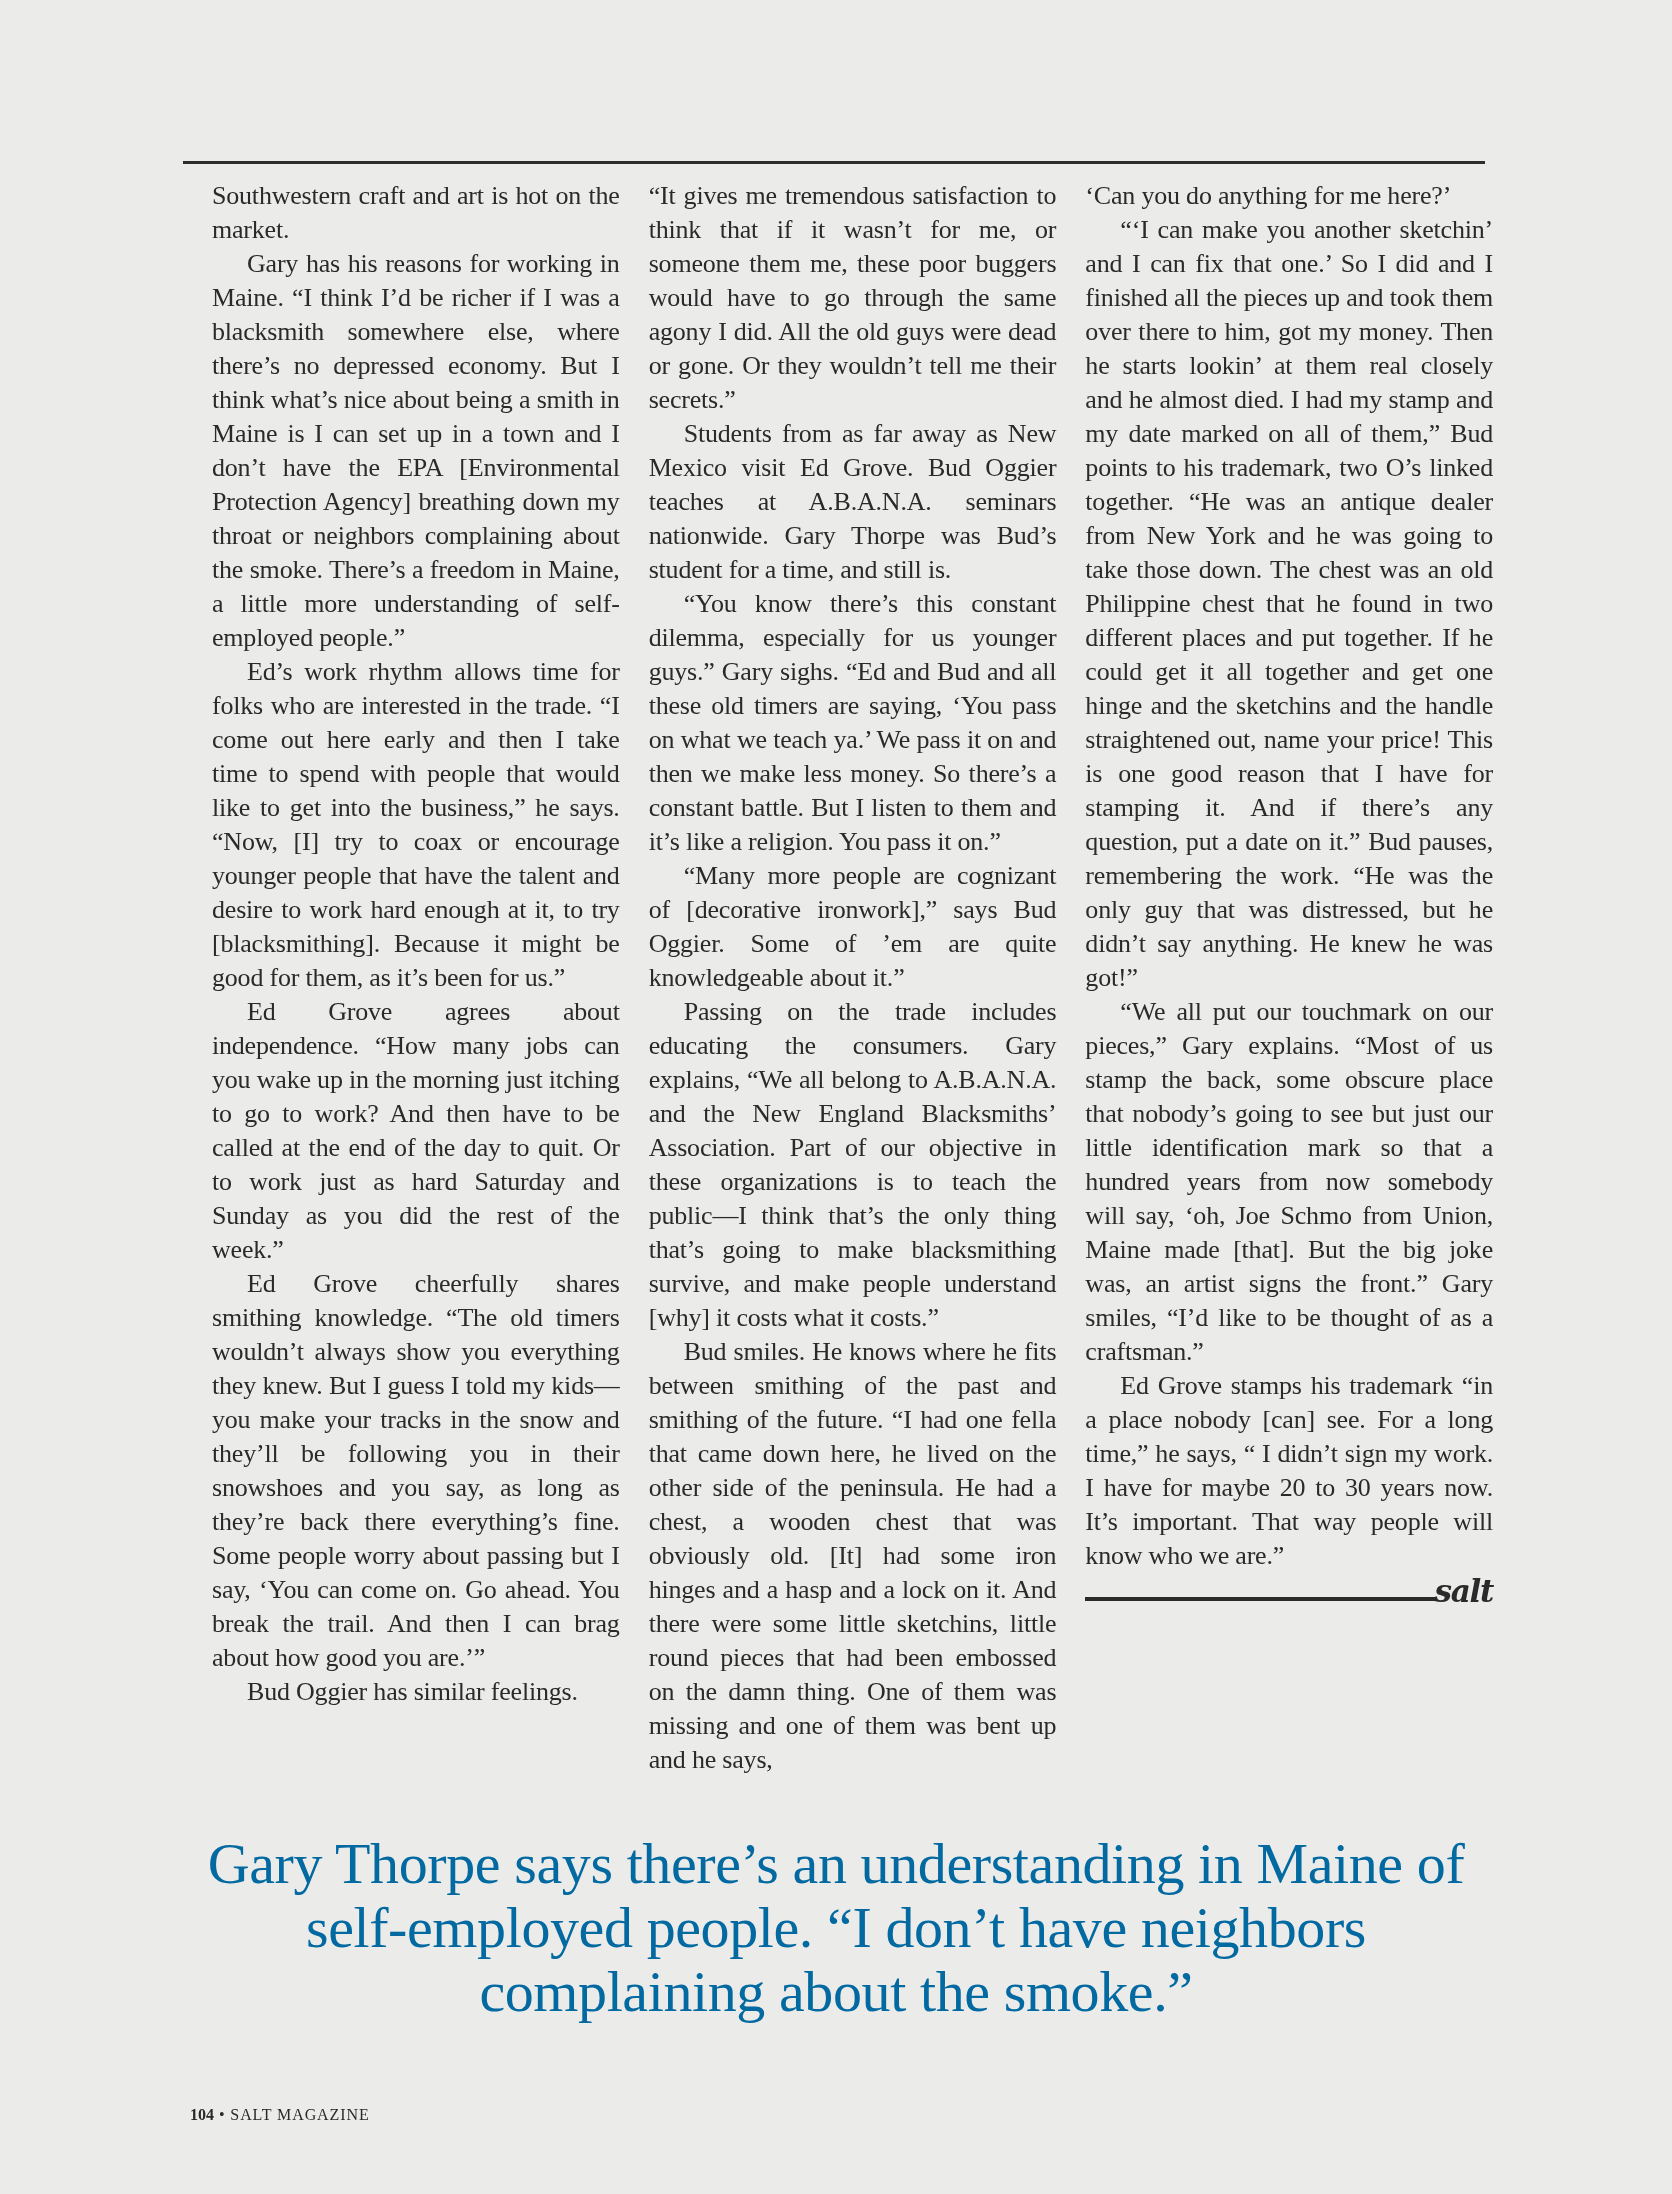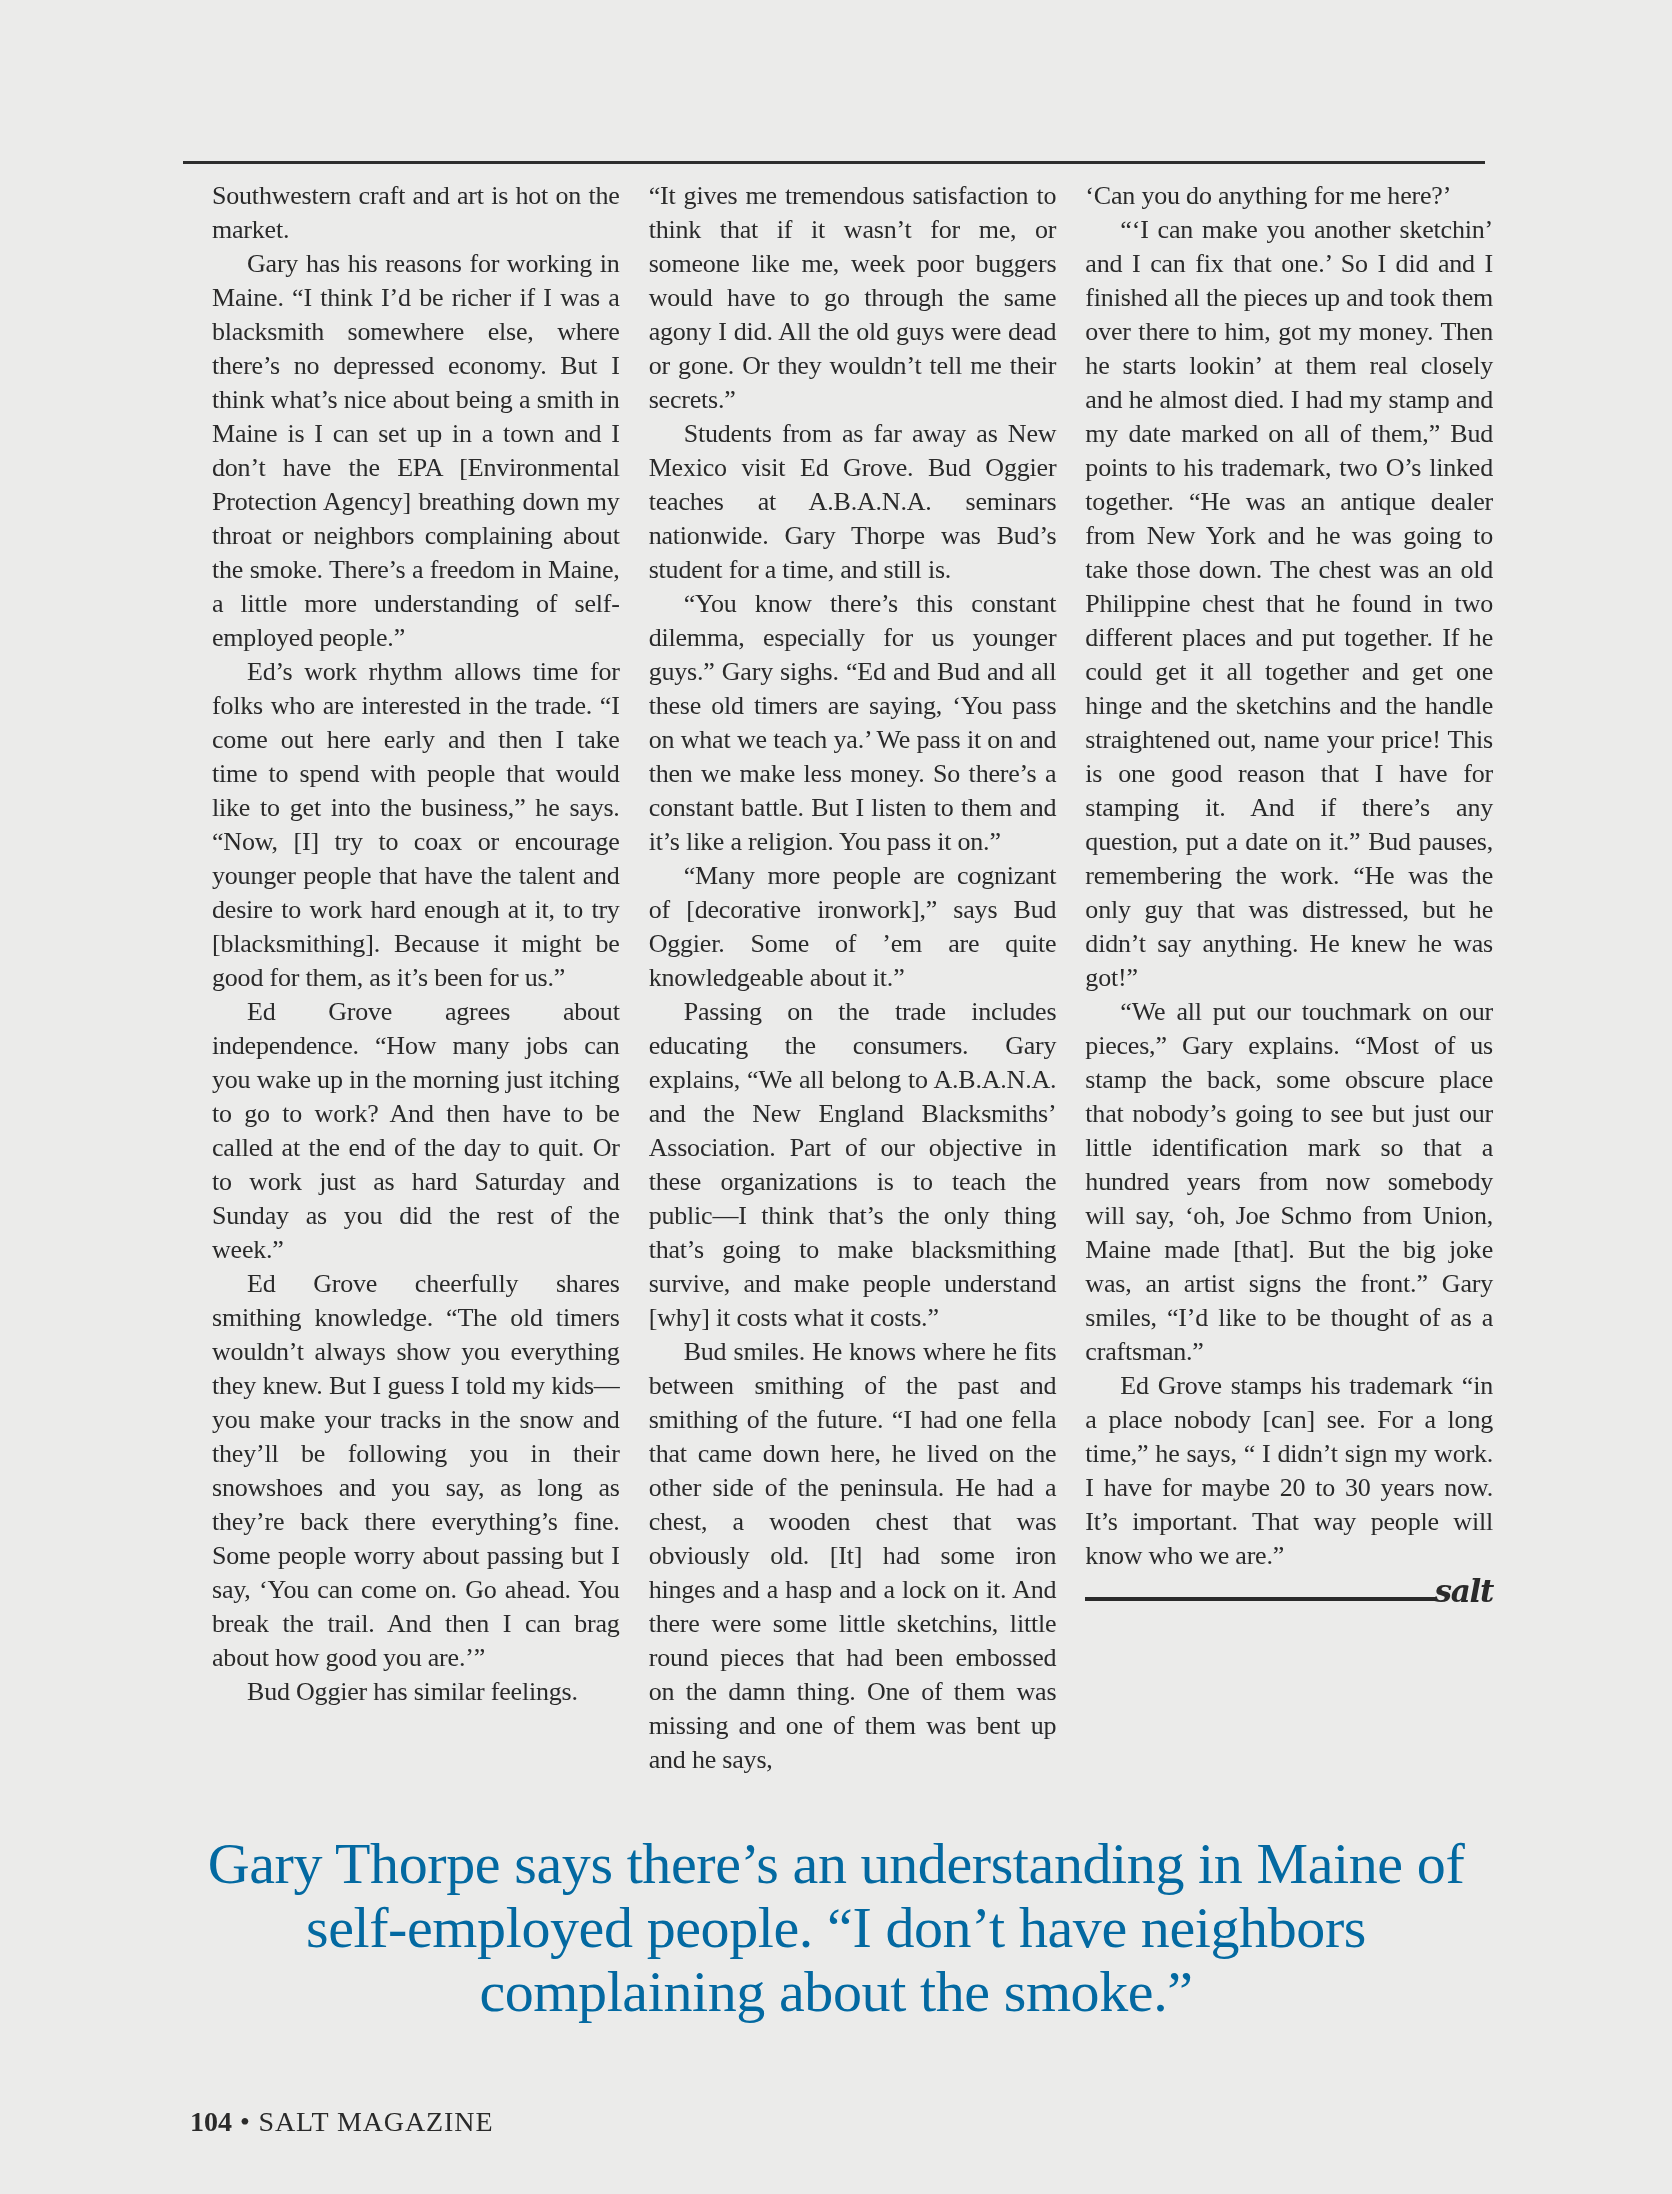--- a/index.html
+++ b/index.html
@@ -45,40 +45,40 @@
   }
   .pull-quote {
     position: absolute; left: 181px; top: 1832px; width: 1310px;
     text-align: center;
     font-size: 58px; line-height: 64px;
     color: #0369a1;
     letter-spacing: -0.4px;
   }
   .footer {
     position: absolute; left: 190px; top: 2106px;
-    font-size: 28px; letter-spacing: 0.9px; color: #2a2a2a;
+    font-size: 16px; letter-spacing: 0.9px; color: #2a2a2a;
   }
   .footer .folio { font-weight: bold; letter-spacing: 0; }
 </style>
 </head>
 <body>
 
 <div class="top-rule"></div>
 
 <div class="columns">
   <div class="col">
     <p class="noindent">Southwestern craft and art is hot on the market.</p>
     <p>Gary has his reasons for working in Maine. “I think I’d be richer if I was a blacksmith somewhere else, where there’s no depressed economy. But I think what’s nice about being a smith in Maine is I can set up in a town and I don’t have the EPA [Environmental Protection Agency] breathing down my throat or neighbors complaining about the smoke. There’s a freedom in Maine, a little more understanding of self-employed people.”</p>
     <p>Ed’s work rhythm allows time for folks who are interested in the trade. “I come out here early and then I take time to spend with people that would like to get into the business,” he says. “Now, [I] try to coax or encourage younger people that have the talent and desire to work hard enough at it, to try [blacksmithing]. Because it might be good for them, as it’s been for us.”</p>
     <p>Ed Grove agrees about independence. “How many jobs can you wake up in the morning just itching to go to work? And then have to be called at the end of the day to quit. Or to work just as hard Saturday and Sunday as you did the rest of the week.”</p>
     <p>Ed Grove cheerfully shares smithing knowledge. “The old timers wouldn’t always show you everything they knew. But I guess I told my kids—you make your tracks in the snow and they’ll be following you in their snowshoes and you say, as long as they’re back there everything’s fine. Some people worry about passing but I say, ‘You can come on. Go ahead. You break the trail. And then I can brag about how good you are.’”</p>
     <p>Bud Oggier has similar feelings.</p>
   </div>
   <div class="col">
-    <p class="noindent">“It gives me tremendous satisfaction to think that if it wasn’t for me, or someone like me, week poor buggers would have to go through the same agony I did. All the old guys were dead or gone. Or they wouldn’t tell me their secrets.”</p>
+    <p class="noindent">“It gives me tremendous satisfaction to think that if it wasn’t for me, or someone them me, these poor buggers would have to go through the same agony I did. All the old guys were dead or gone. Or they wouldn’t tell me their secrets.”</p>
     <p>Students from as far away as New Mexico visit Ed Grove. Bud Oggier teaches at A.B.A.N.A. seminars nationwide. Gary Thorpe was Bud’s student for a time, and still is.</p>
     <p>“You know there’s this constant dilemma, especially for us younger guys.” Gary sighs. “Ed and Bud and all these old timers are saying, ‘You pass on what we teach ya.’ We pass it on and then we make less money. So there’s a constant battle. But I listen to them and it’s like a religion. You pass it on.”</p>
     <p>“Many more people are cognizant of [decorative ironwork],” says Bud Oggier. Some of ’em are quite knowledgeable about it.”</p>
     <p>Passing on the trade includes educating the consumers. Gary explains, “We all belong to A.B.A.N.A. and the New England Blacksmiths’ Association. Part of our objective in these organizations is to teach the public—I think that’s the only thing that’s going to make blacksmithing survive, and make people understand [why] it costs what it costs.”</p>
     <p>Bud smiles. He knows where he fits between smithing of the past and smithing of the future. “I had one fella that came down here, he lived on the other side of the peninsula. He had a chest, a wooden chest that was obviously old. [It] had some iron hinges and a hasp and a lock on it. And there were some little sketchins, little round pieces that had been embossed on the damn thing. One of them was missing and one of them was bent up and he says,</p>
   </div>
   <div class="col">
     <p class="noindent">‘Can you do anything for me here?’</p>
     <p>“‘I can make you another sketchin’ and I can fix that one.’ So I did and I finished all the pieces up and took them over there to him, got my money. Then he starts lookin’ at them real closely and he almost died. I had my stamp and my date marked on all of them,” Bud points to his trademark, two O’s linked together. “He was an antique dealer from New York and he was going to take those down. The chest was an old Philippine chest that he found in two different places and put together. If he could get it all together and get one hinge and the sketchins and the handle straightened out, name your price! This is one good reason that I have for stamping it. And if there’s any question, put a date on it.” Bud pauses, remembering the work. “He was the only guy that was distressed, but he didn’t say anything. He knew he was got!”</p>
     <p>“We all put our touchmark on our pieces,” Gary explains. “Most of us stamp the back, some obscure place that nobody’s going to see but just our little identification mark so that a hundred years from now somebody will say, ‘oh, Joe Schmo from Union, Maine made [that]. But the big joke was, an artist signs the front.” Gary smiles, “I’d like to be thought of as a craftsman.”</p>

